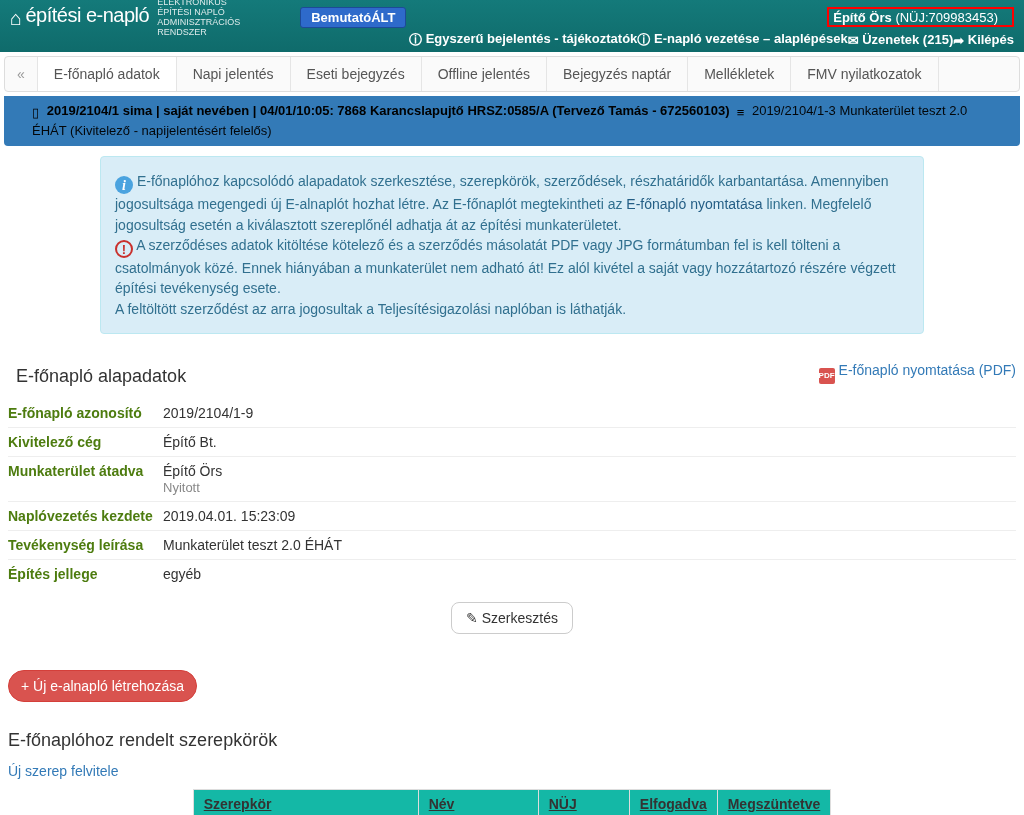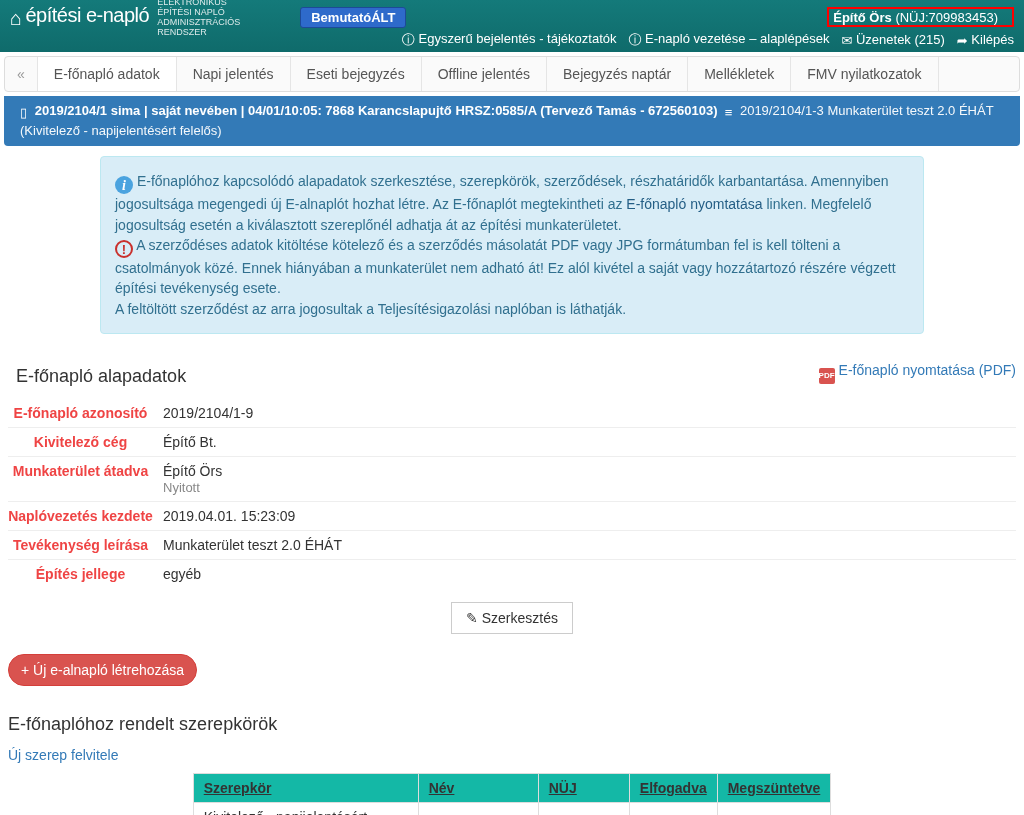--- a/index.html
+++ b/index.html
@@ -44,23 +44,23 @@
     .user-box {
       margin-left: auto;
       border: 2px solid #ff0000;
       padding: 1px 14px 0 4px;
       font-size: 13px;
     }
     .user-box strong { font-weight: 700; }
     .topbar-row2 {
       height: 22px;
       justify-content: flex-end;
-      gap: 12px;
       font-size: 13px;
       padding-bottom: 2px;
+      font-weight: bold;
     }
     .topbar-row2 a { color: #fff; text-decoration: none; cursor: pointer; }
     .ico { display:inline-block; vertical-align: -1px; }
 
     .tabbar {
       border: 1px solid #ddd;
       border-radius: 4px;
       margin: 4px;
       background: #fafafa;
       padding: 0;
@@ -78,22 +78,22 @@
       background: #fff;
       border-top: 0;
       color: #555;
       font-weight: 400;
       position: relative;
     }
 
     .crumbbar {
       margin: 0 4px 10px;
       background: #337ab7;
-      color: #ffffff;
-      padding: 6px 16px;
+      color: #000000;
+      padding: 6px 28px;
       font-size: 13px;
       border-radius: 0 0 4px 4px;
       line-height: 1.4;
     }
     .crumbbar .seg2 { opacity: .95; }
     .crumb-ico { display:inline-block; margin-right:4px; vertical-align:-2px; }
 
     .info-box {
       margin: 0 auto 14px;
       width: 824px;
@@ -126,30 +126,30 @@
     .pdf-link { color: #337ab7; text-decoration: none; cursor: pointer; font-size:14px; }
     .pdf-ico {
       display:inline-block; width:16px; height:16px; background:#d9534f;
       border-radius:2px; color:#fff; font-size:8px; font-weight:700;
       text-align:center; line-height:16px; vertical-align:-3px; margin-right:4px;
     }
 
     .kv-table { width: 100%; padding: 0 8px; }
     .kv-row { display:flex; border-top:1px solid #eee; padding:6px 0; }
     .kv-row:first-child { border-top:0; }
-    .kv-label { width: 155px; text-align:center; font-weight:700; color:#ef4444; padding-right:10px; }
+    .kv-label { width: 155px; text-align:left; font-weight:700; color:#4d7c0f; padding-right:10px; }
     .kv-value { flex:1; color:#333; }
     .kv-sub { color:#888; font-size:13px; }
 
     .btn-edit {
       display: block;
-      margin: 14px auto 2px;
+      margin: 14px auto 18px;
       background: #fff;
       border: 1px solid #ccc;
-      border-radius: 0;
+      border-radius: 8px;
       padding: 7px 14px;
       color: #333;
       cursor: pointer;
       font-size: 14px;
     }
     .btn-red {
       display:inline-block; margin: 18px 8px 10px; background:#d9534f;
       border:1px solid #d43f3a; color:#fff; padding:7px 12px;
       border-radius:16px; cursor:pointer; font-size:14px;
     }

